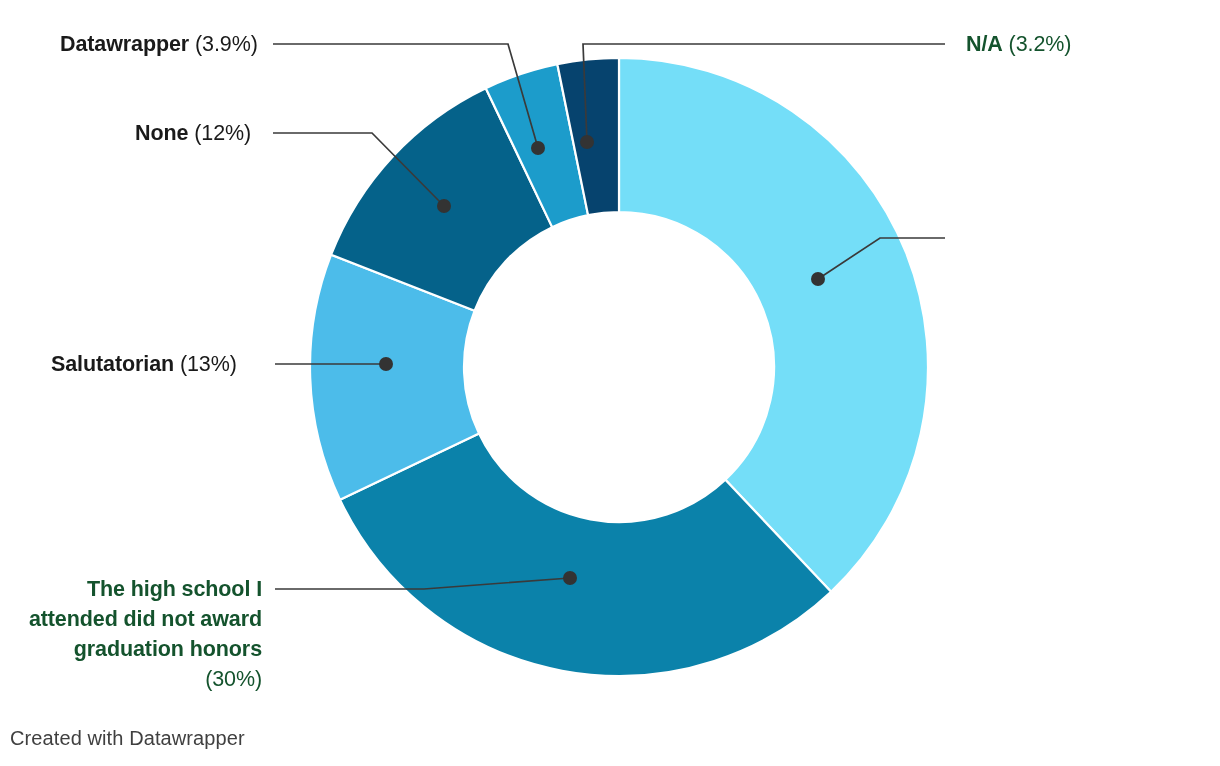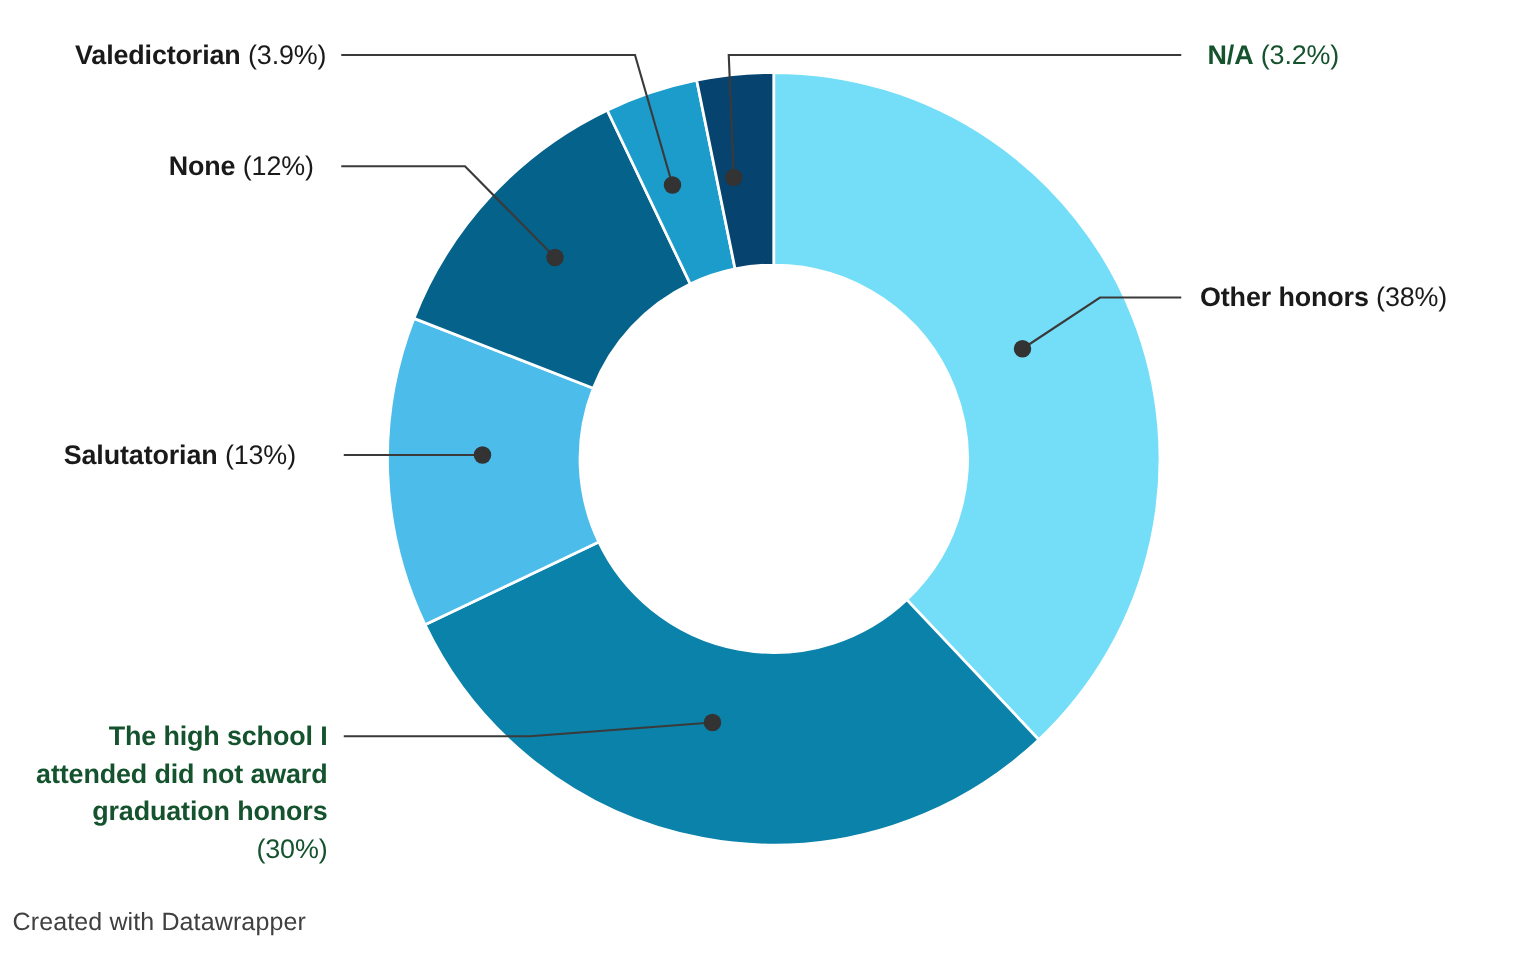--- a/index.html
+++ b/index.html
@@ -100,43 +100,39 @@
 
       <polyline class="leader-line" points="945,238 880,238 818,279" stroke="#3a3a3a"></polyline>
       <circle class="leader-dot" cx="818" cy="279" r="7" fill="#3a3a3a"></circle>
 
       <polyline class="leader-line" points="275,589 424,589 570,578" stroke="#3a3a3a"></polyline>
       <circle class="leader-dot" cx="570" cy="578" r="7" fill="#3a3a3a"></circle>
     </g>
   </svg>
 
   <div class="slice-label" style="left: 60px; top: 29px; color: rgb(26, 26, 26);">
-    <span class="lbl-name">Valedictorian</span>
+    <span class="lbl-name">Datawrapper</span>
     <span class="lbl-pct">(3.9%)</span>
   </div>
 
   <div class="slice-label" style="left: 966px; top: 29px; color: #14532d;">
     <span class="lbl-name">N/A</span>
     <span class="lbl-pct">(3.2%)</span>
   </div>
 
   <div class="slice-label" style="left: 135px; top: 118px; color: rgb(26, 26, 26);">
     <span class="lbl-name">None</span>
     <span class="lbl-pct">(12%)</span>
   </div>
 
   <div class="slice-label" style="left: 51px; top: 349px; color: rgb(26, 26, 26);">
     <span class="lbl-name">Salutatorian</span>
     <span class="lbl-pct">(13%)</span>
   </div>
 
-  <div class="slice-label" style="left: 960px; top: 223px; color: rgb(26, 26, 26);">
-    <span class="lbl-name">Other honors</span>
-    <span class="lbl-pct">(38%)</span>
-  </div>
 
   <div class="slice-label multi" style="left: 0px; top: 574px; width: 262px; color: #14532d;">
     <span class="lbl-name">The high school I</span><br>
     <span class="lbl-name">attended did not award</span><br>
     <span class="lbl-name">graduation honors</span><br>
     <span class="lbl-pct">(30%)</span>
   </div>
 
   <div class="footer-credit" style="color: #404040;">Created with Datawrapper</div>
 

